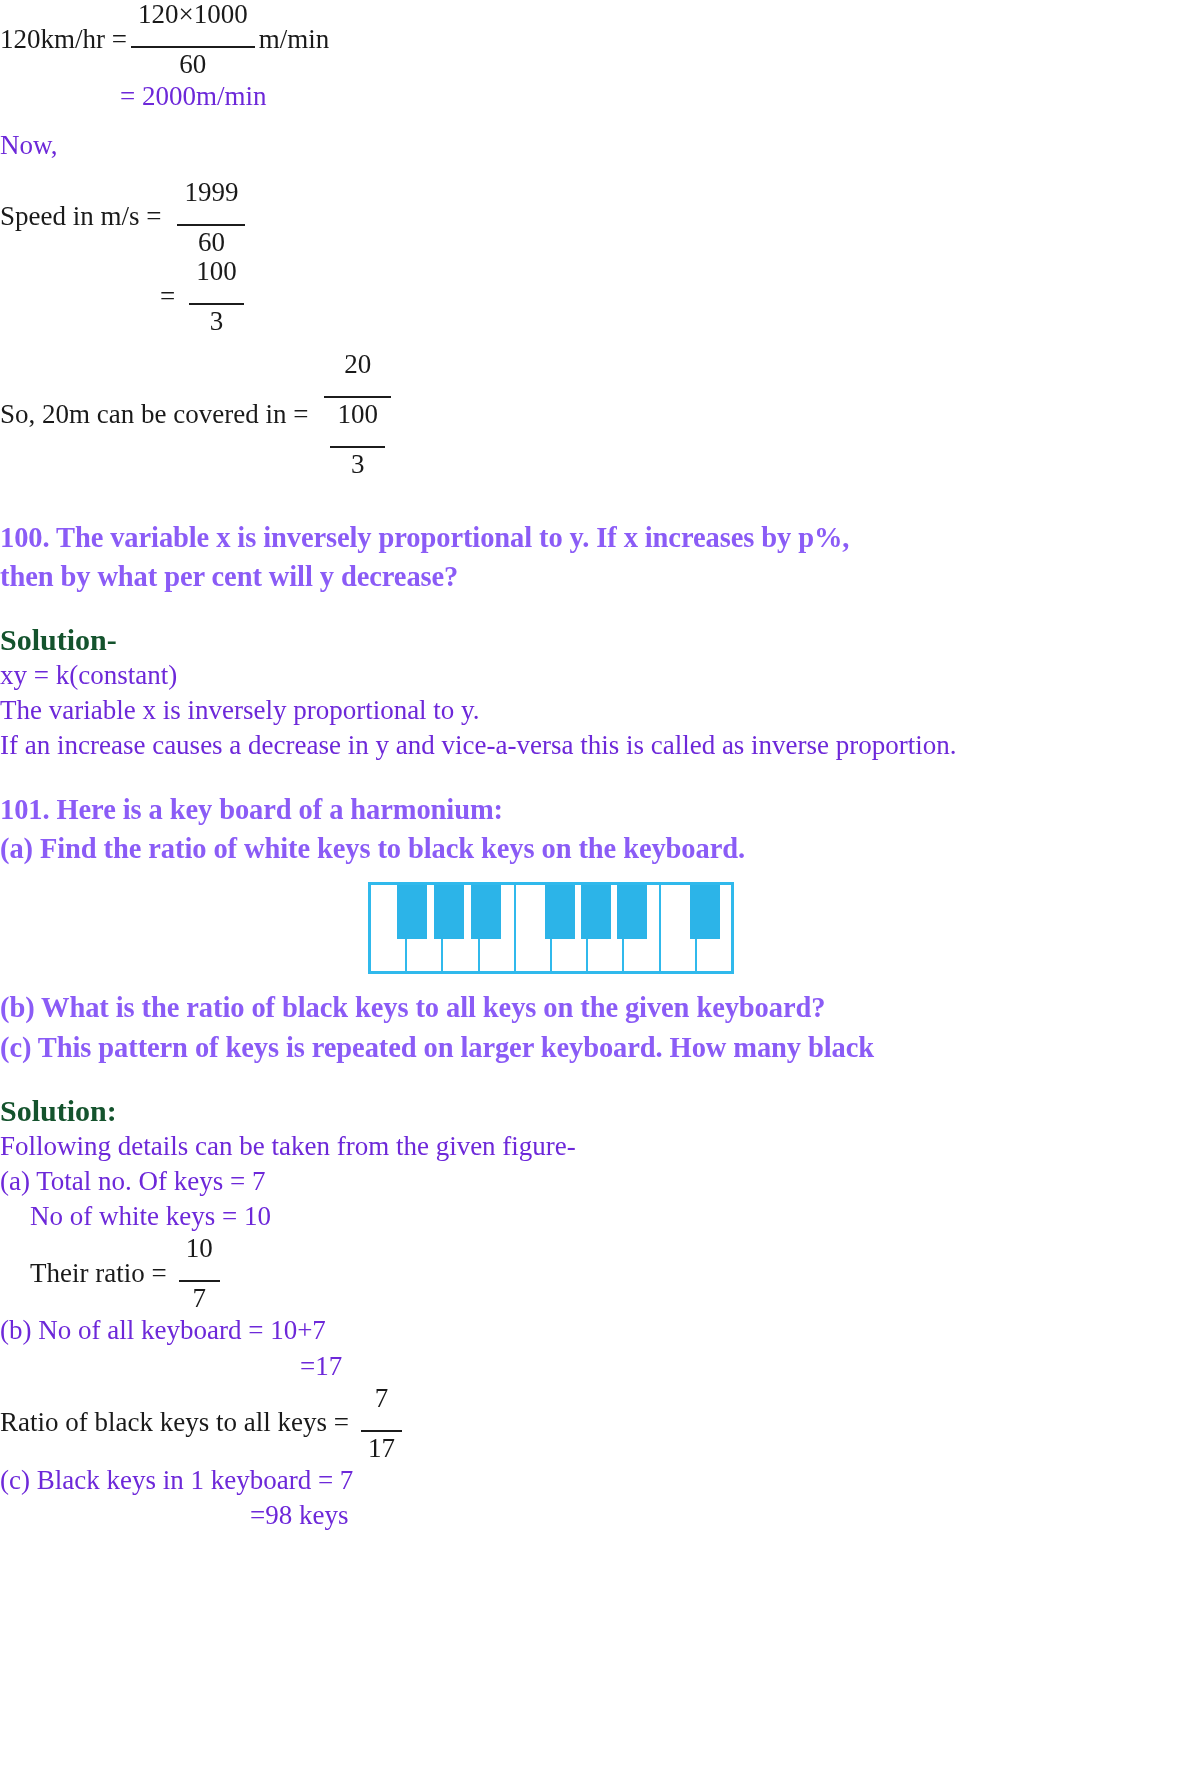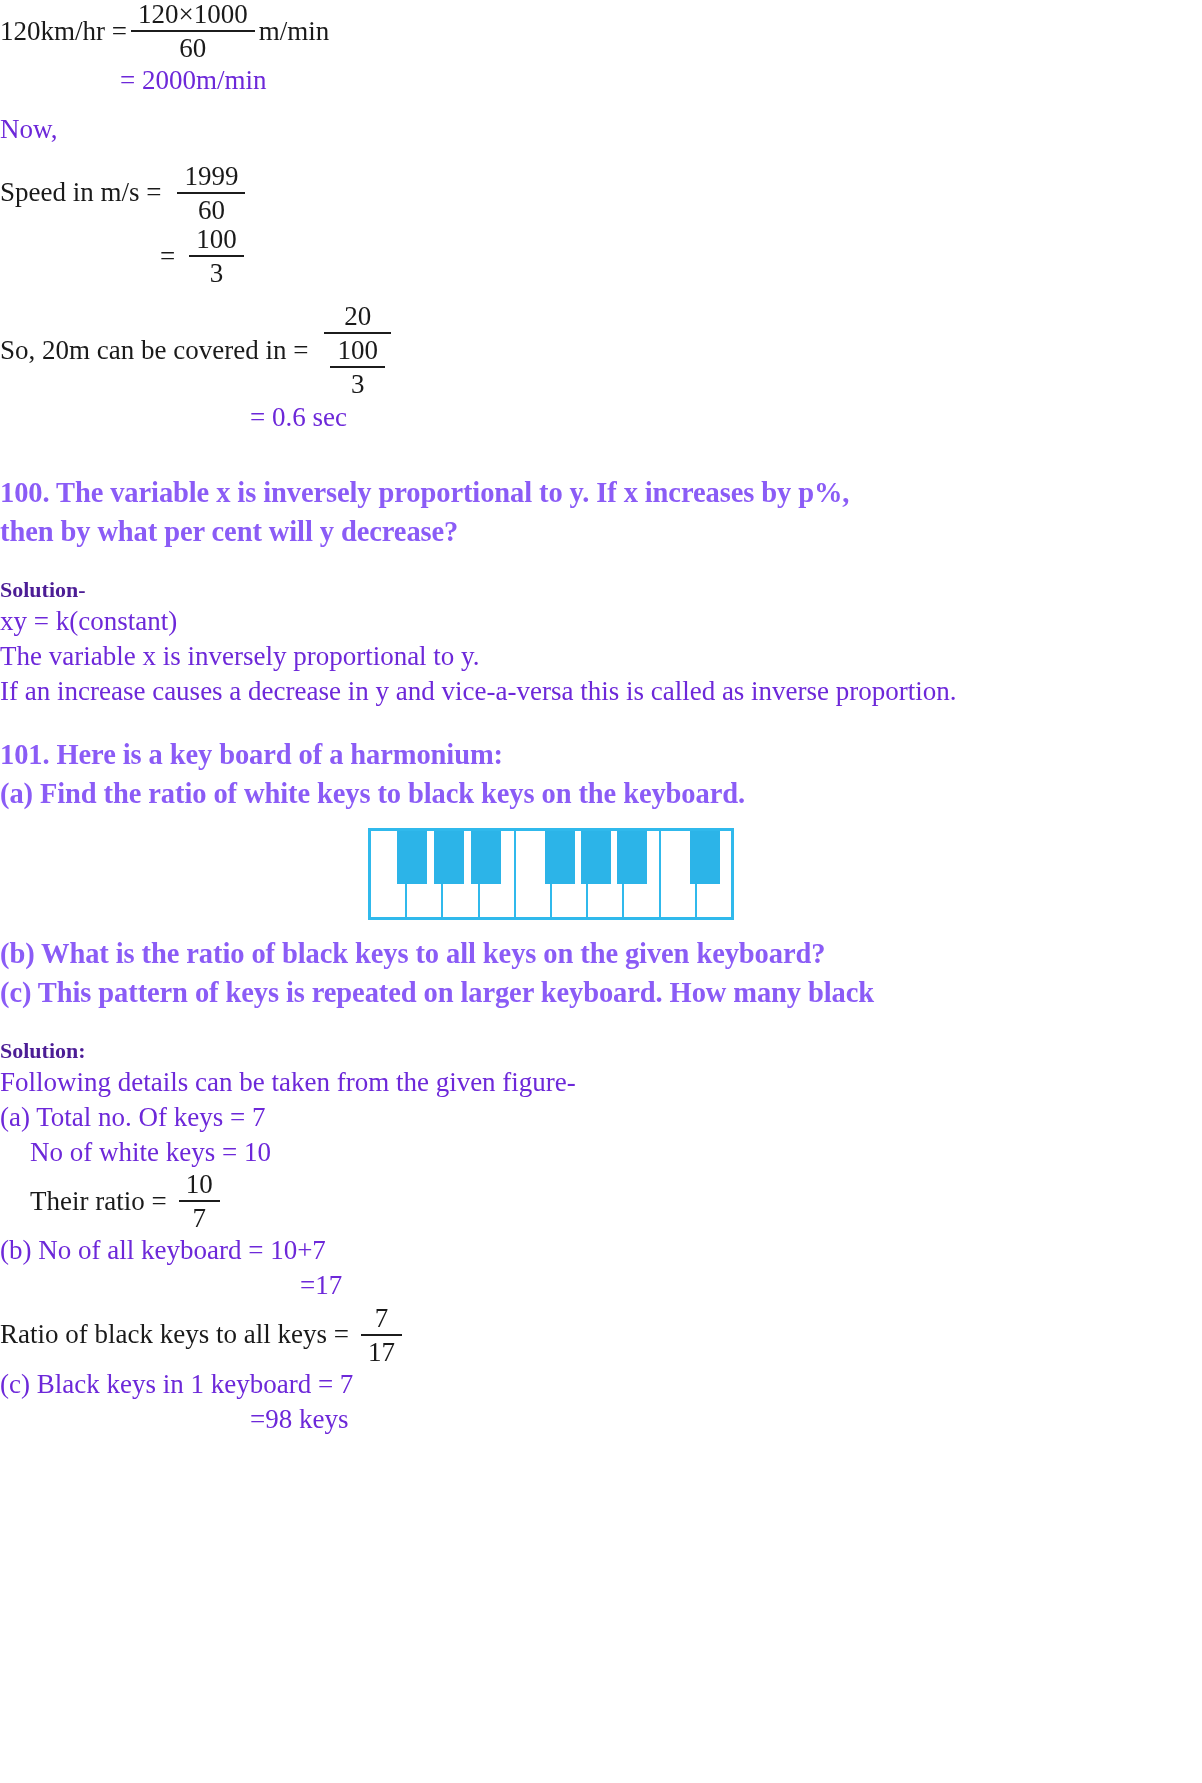--- a/index.html
+++ b/index.html
@@ -37,24 +37,24 @@
     color: #6d28d9;
   }
   .qhead {
     font-size: 28.5px;
     font-weight: bold;
     line-height: 1.38;
     color: #8b5cf6;
     letter-spacing: -0.1px;
   }
   .solhead {
-    font-size: 22px;
+    font-size: 30px;
     font-weight: bold;
     line-height: 1.2;
-    color: #4c1d95;
+    color: #14532d;
     font-family: Liberation Serif, serif;
   }
   .spacer-sm { height: 14px; }
   .spacer-md { height: 26px; }
   .spacer-lg { height: 38px; }
 
   
   .mrow {
     display: flex;
     align-items: center;
@@ -66,21 +66,21 @@
   .frac {
     display: inline-flex;
     flex-direction: column;
     align-items: center;
     justify-content: center;
     vertical-align: middle;
     margin: 0 4px;
     line-height: 1.08;
   }
   .frac .num {
-    padding: 0 7px 1px 7px;
+    padding: 0 7px 17px 7px;
     font-size: 27px;
     white-space: pre;
     font-family: Liberation Serif, serif;
   }
   .frac .den {
     padding: 2px 7px 0 7px;
     font-size: 27px;
     white-space: pre;
   }
   .frac .bar {
@@ -202,21 +202,20 @@
           <span class="num">20</span>
           <span class="bar"></span>
           <span class="sub-frac">
             <span class="num">100</span>
             <span class="bar"></span>
             <span class="den">3</span>
           </span>
         </span>
       </div>
 
-      <div class="line indent-4">= 0.6 sec</div>
     </div>
 
     <div class="spacer-lg"></div>
 
     <div>
       <div class="qhead">100. The variable x is inversely proportional to y. If x increases by p%,</div>
       <div class="qhead">then by what per cent will y decrease?</div>
 
       <div class="spacer-md"></div>
 

